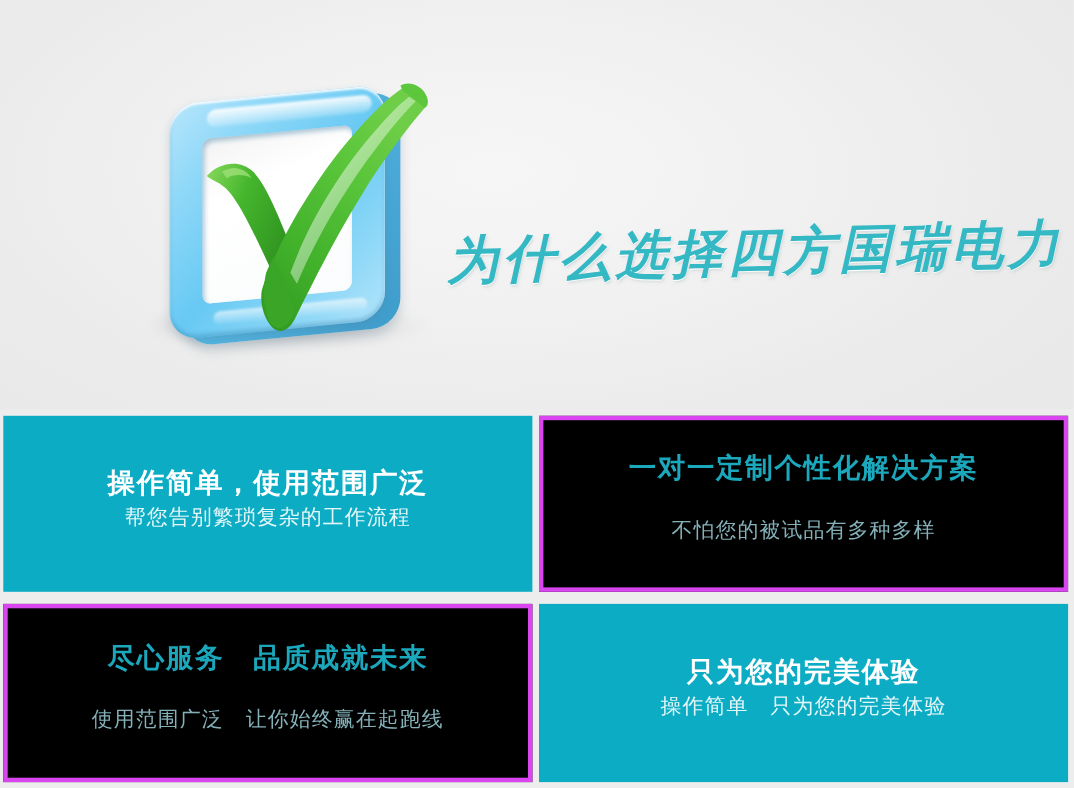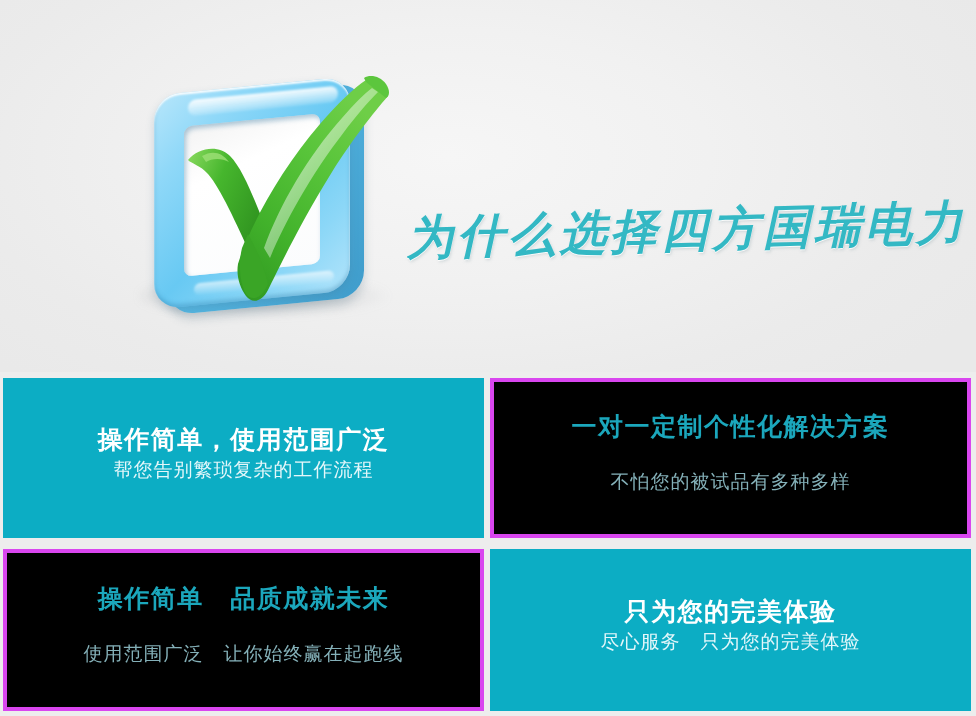--- a/index.html
+++ b/index.html
@@ -279,26 +279,26 @@
 
     <div class="card outlined">
       <div class="inner">
         <p class="card-title">一对一定制个性化解决方案</p>
         <p class="card-sub">不怕您的被试品有多种多样</p>
       </div>
     </div>
 
     <div class="card outlined">
       <div class="inner">
-        <p class="card-title">操作简单　品质成就未来</p>
+        <p class="card-title">尽心服务　品质成就未来</p>
         <p class="card-sub">使用范围广泛　让你始终赢在起跑线</p>
       </div>
     </div>
 
     <div class="card filled">
       <div class="inner">
         <p class="card-title">只为您的完美体验</p>
-        <p class="card-sub">尽心服务　只为您的完美体验</p>
+        <p class="card-sub">操作简单　只为您的完美体验</p>
       </div>
     </div>
 
   </div>
 </div>
 
 </body></html>

